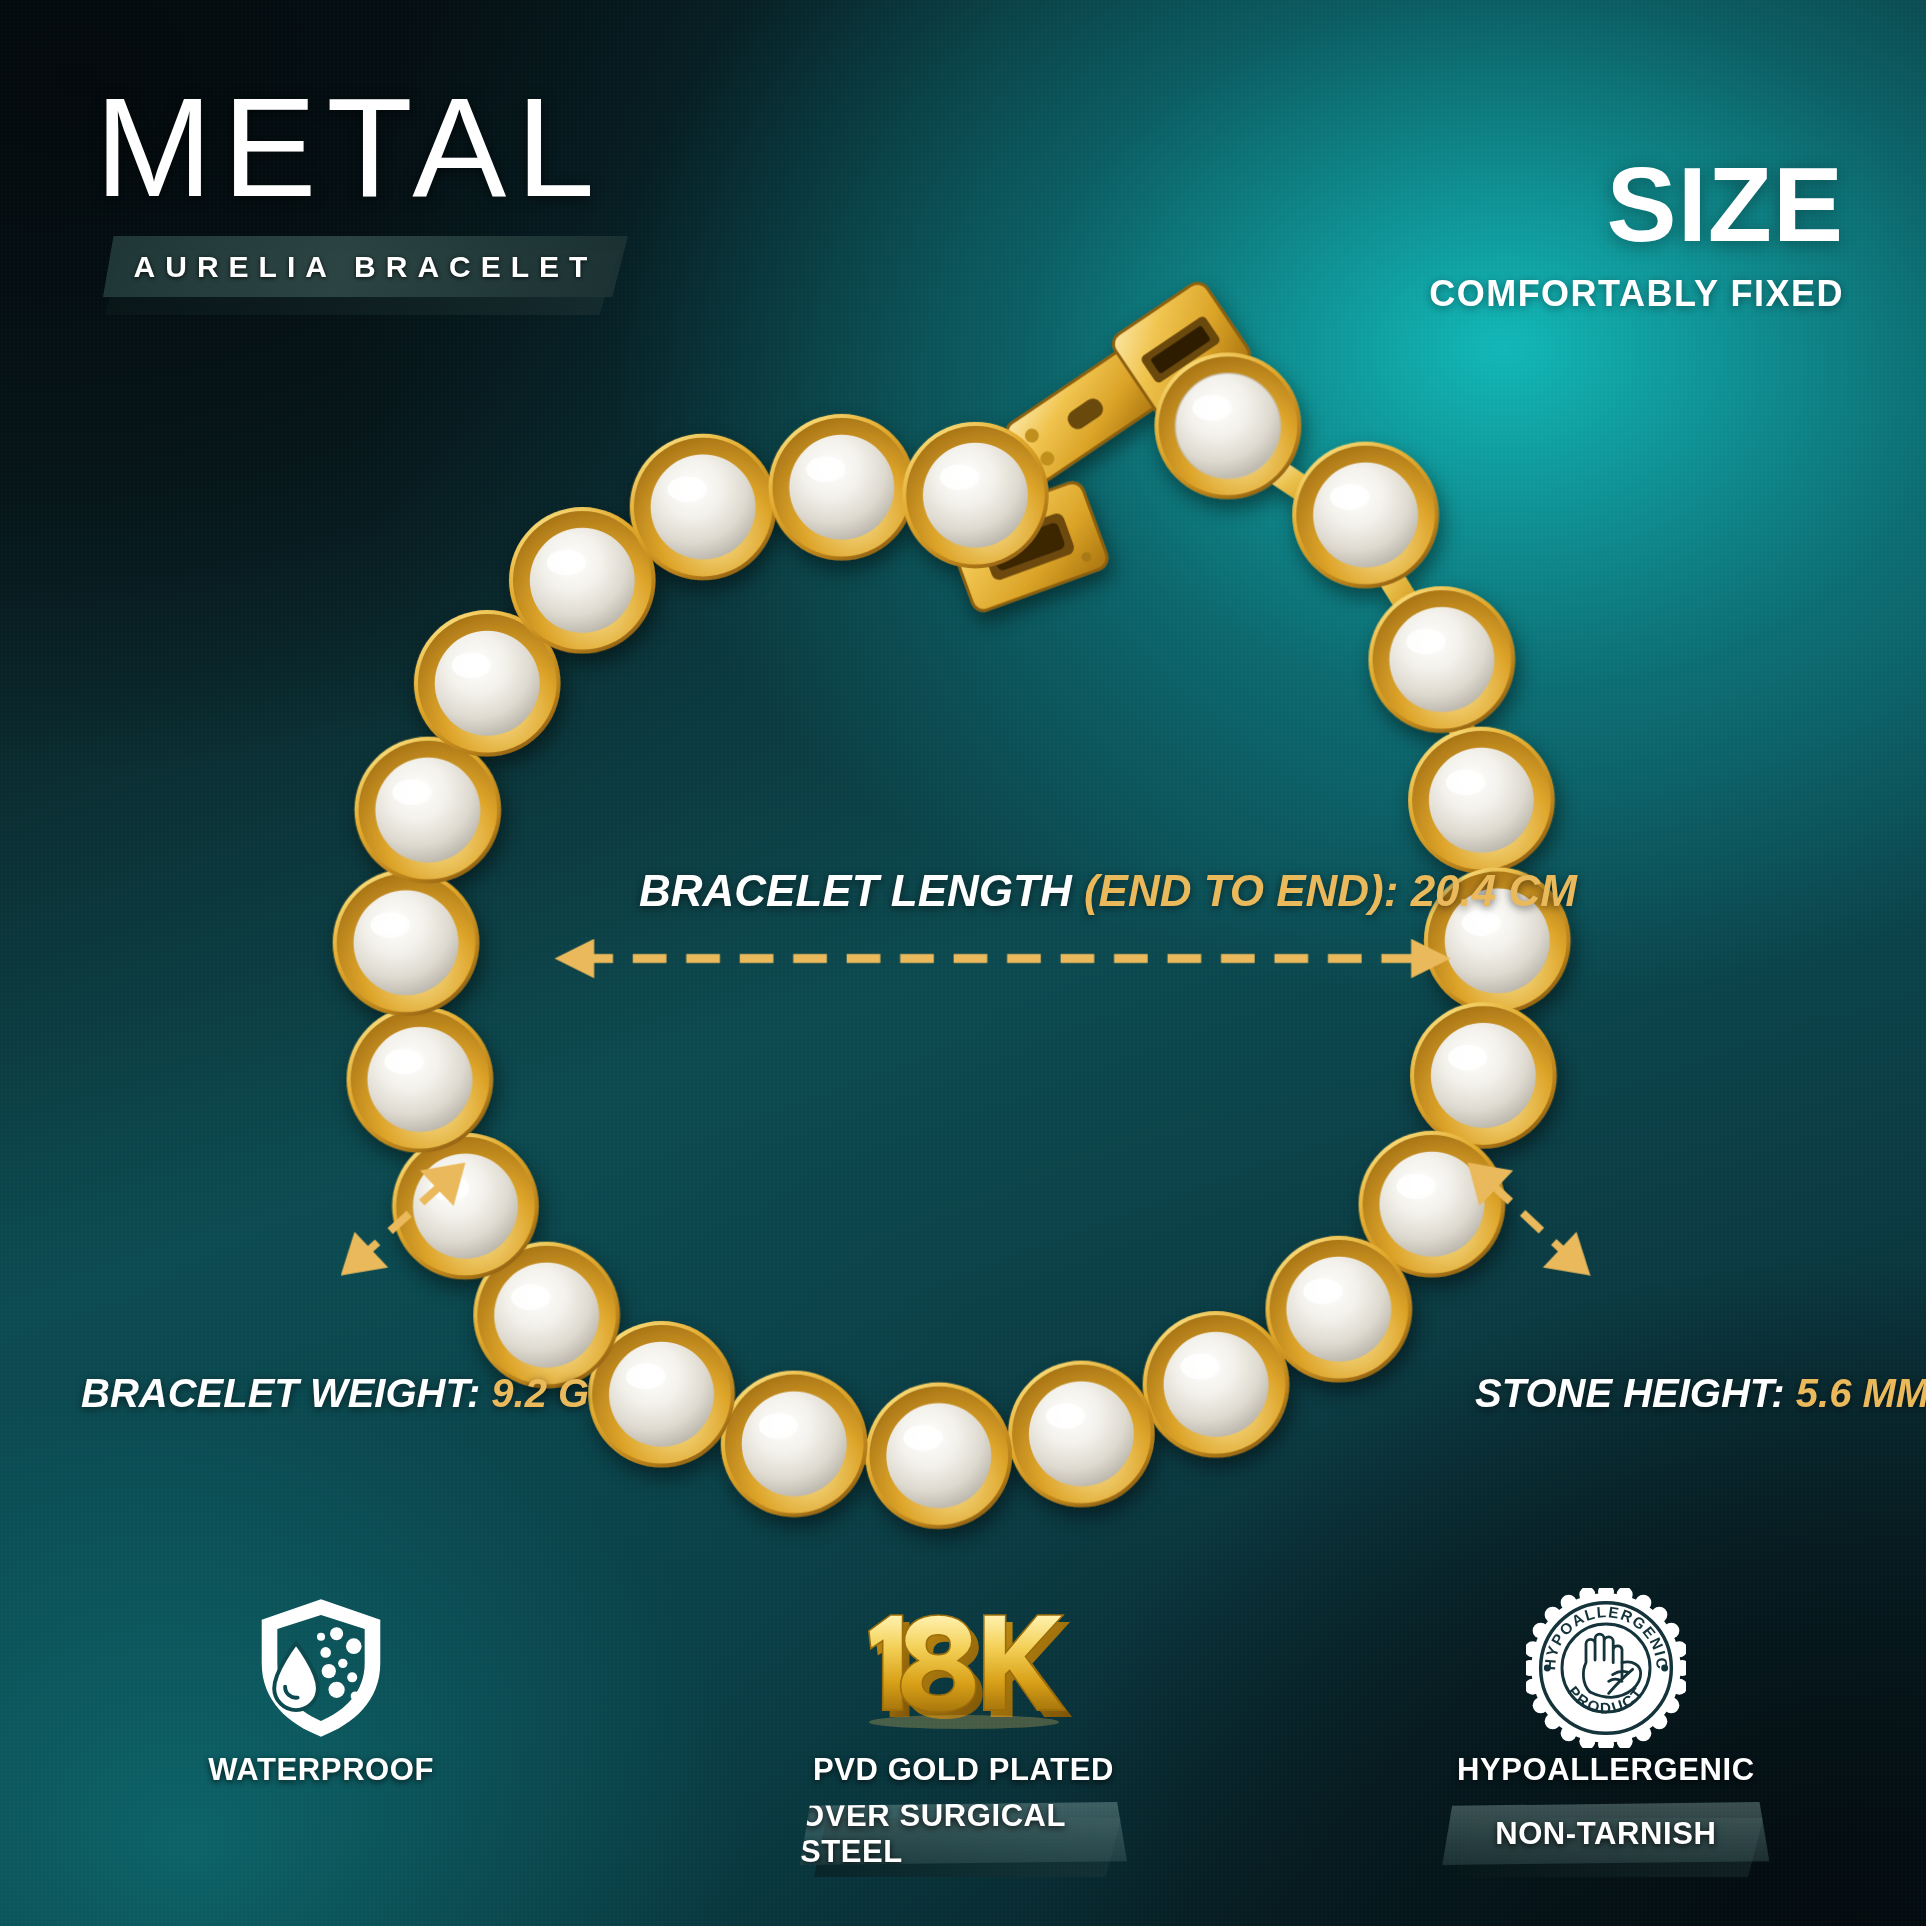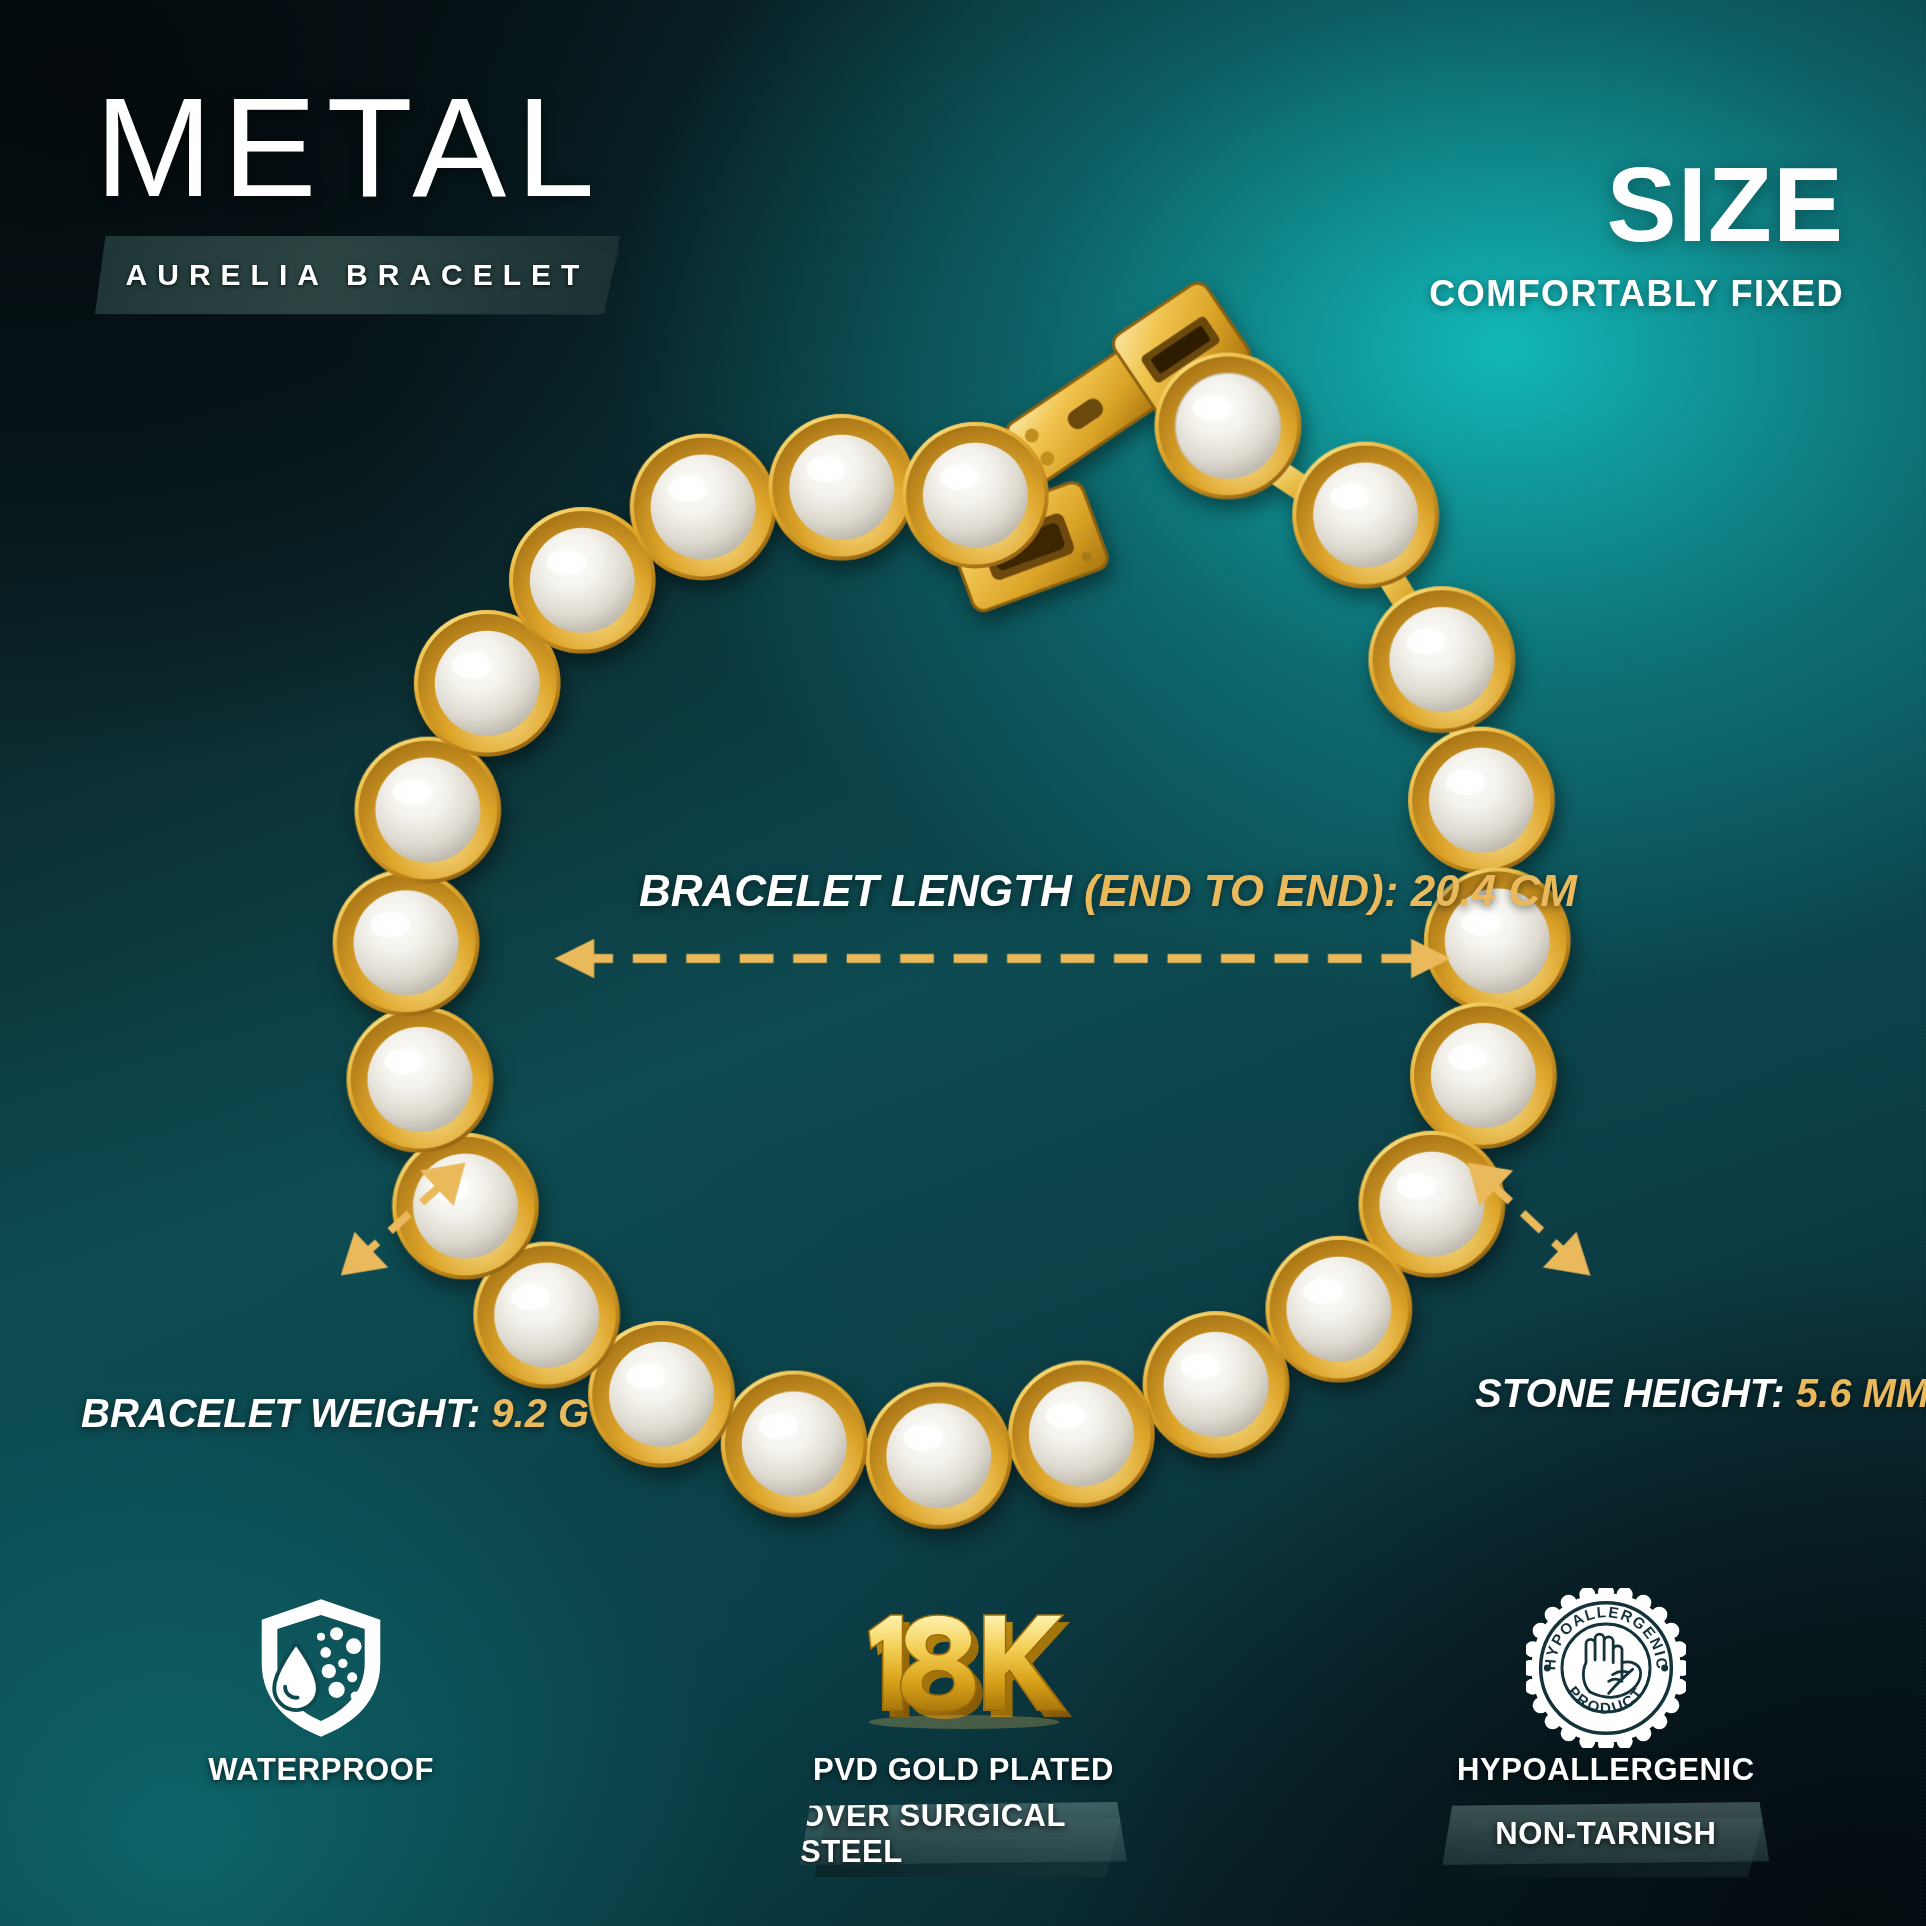--- a/index.html
+++ b/index.html
@@ -28,21 +28,21 @@
     letter-spacing:10px;font-family:"Liberation Sans", sans-serif;
     text-shadow:0 2px 14px rgba(0,0,0,.6);
   }
   .banner-wrap{position:relative;margin-top:18px;width:525px;height:73px;}
   .banner-shadow{
     position:absolute;left:10px;top:14px;width:515px;height:65px;
     background:linear-gradient(90deg,rgba(10,24,26,.85),rgba(30,52,54,.6));
     clip-path:polygon(3% 0,100% 0,96% 100%,0% 100%);
   }
   .banner-main{
-    position:absolute;left:0;top:0;width:525px;height:78px;
+    position:absolute;left:8px;top:0;width:525px;height:61px;
     background:linear-gradient(100deg,rgba(34,58,58,.92) 0%,rgba(46,72,70,.92) 45%,rgba(28,50,52,.92) 100%);
     clip-path:polygon(2% 0,100% 0,97% 100%,0% 100%);
     display:flex;align-items:center;justify-content:center;text-align:right;
   }
   #brand-sub{
     font-size:30px;font-weight:600;color:#fff;letter-spacing:10px;
     text-shadow:0 1px 4px rgba(0,0,0,.8);
   }
 
   
@@ -54,21 +54,21 @@
 
   
   #bracelet{position:absolute;left:0;top:0;width:1927px;height:1927px;pointer-events:none;}
 
   
   .ann{position:absolute;font-style:italic;font-weight:700;white-space:nowrap;
        text-shadow:0 2px 8px rgba(0,0,0,.55);}
   .ann .w{color:#ffffff;}
   .gold{color:#eab95b;}
   #ann-length{left:639px;top:866px;font-size:44px;}
-  #ann-weight{left:81px;top:1371px;font-size:40px;margin-top:20px;}
+  #ann-weight{left:81px;top:1371px;font-size:40px;}
   #ann-stone{left:1475px;top:1371px;font-size:40px;}
 
   
   #features{position:absolute;left:0;top:1584px;width:1927px;display:flex;}
   .feat{flex:1;display:flex;flex-direction:column;align-items:center;}
   .feat-icon{height:168px;display:flex;align-items:center;justify-content:center;}
   .feat-top{font-size:31px;font-weight:700;color:#fff;letter-spacing:0.6px;
     text-shadow:0 2px 6px rgba(0,0,0,.7);}
   .ribbon{position:relative;margin-top:14px;width:327px;height:73px;}
   .ribbon-shadow{

